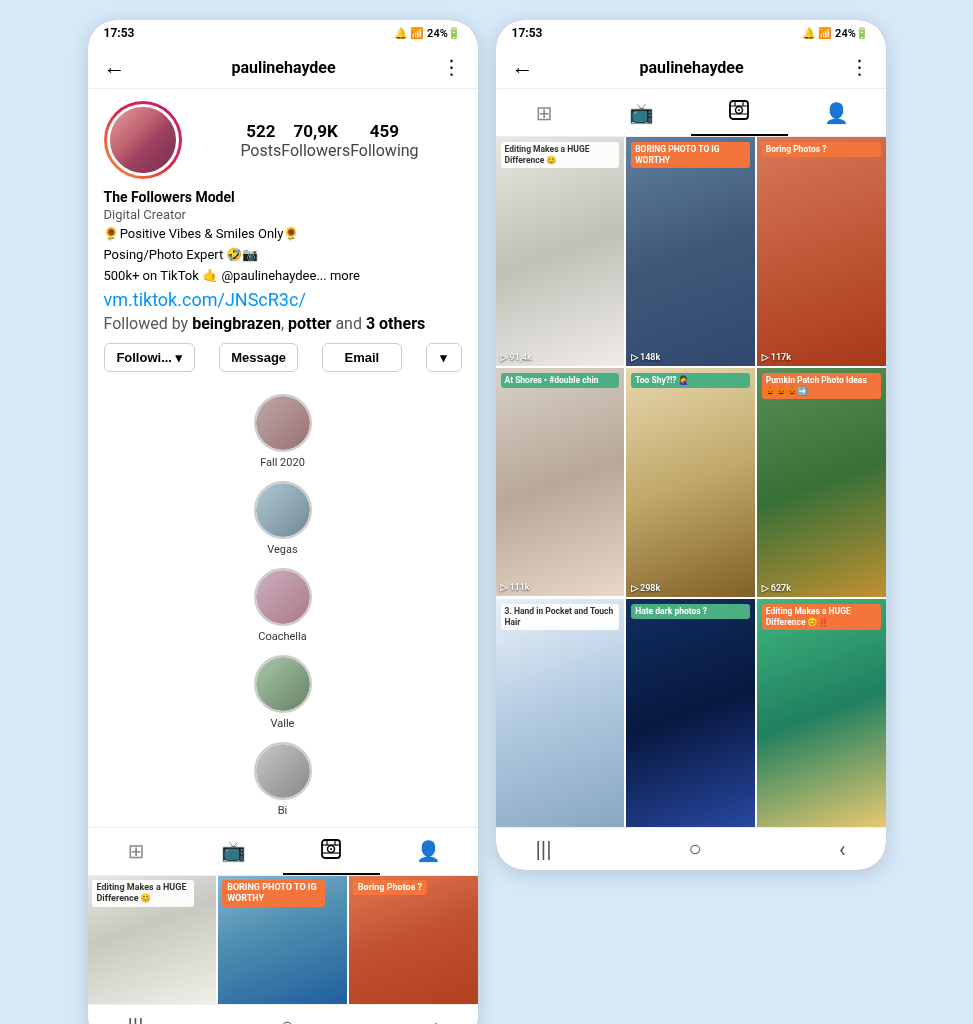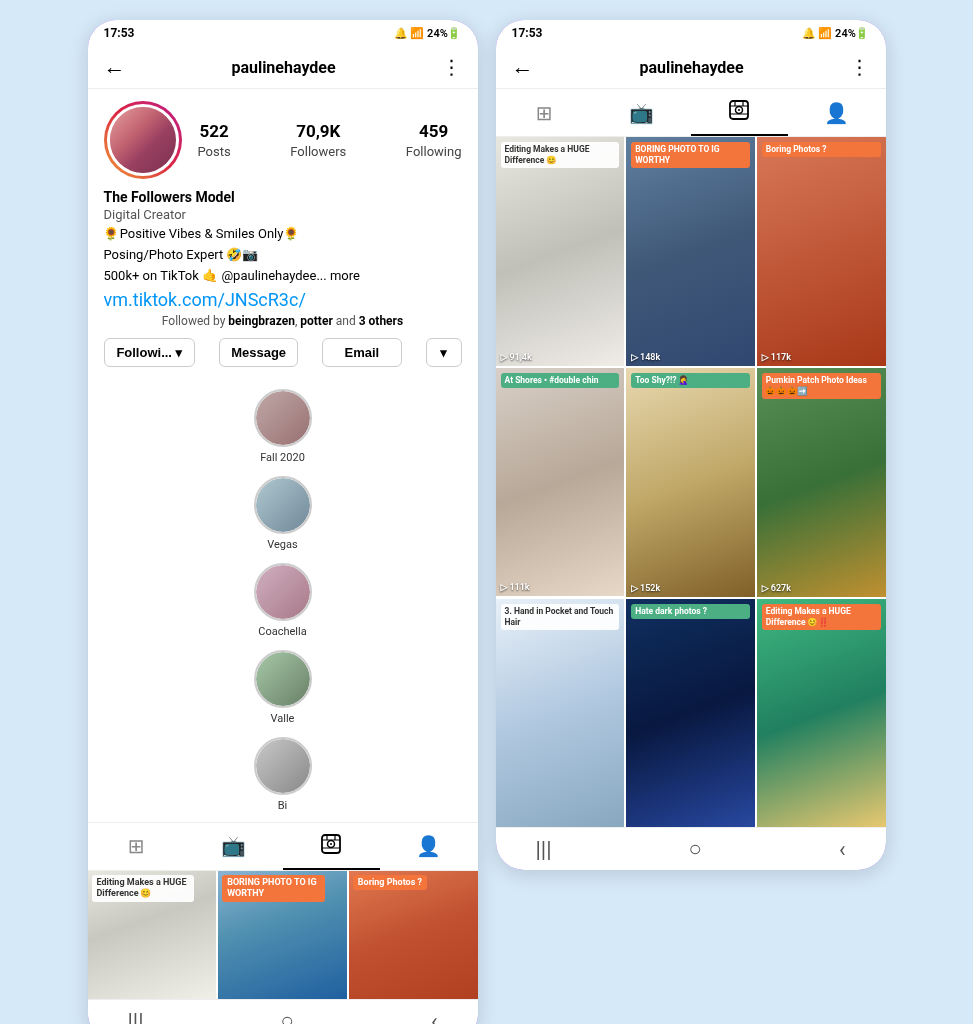--- a/index.html
+++ b/index.html
@@ -88,32 +88,32 @@
     }
     .avatar-img {
       width: 100%;
       height: 100%;
       background: linear-gradient(135deg, #e8a0a0 0%, #c06070 40%, #9a4060 60%, #7a3050 100%);
       border-radius: 50%;
     }
     .stats-container {
       display: flex;
       flex: 1;
-      justify-content: space-between;
+      justify-content: center;
     }
     .stat-item {
       text-align: center;
     }
     .stat-number {
       font-size: 17px;
       font-weight: 700;
       display: block;
     }
     .stat-label {
-      font-size: 13px;
+      font-size: 16px;
       color: #444;
     }
     .profile-name {
       font-size: 14px;
       font-weight: 700;
       margin-bottom: 2px;
     }
     .profile-category {
       font-size: 13px;
       color: #555;
@@ -123,24 +123,23 @@
       font-size: 13px;
       line-height: 1.4;
       margin-bottom: 3px;
     }
     .profile-bio a, .profile-link {
       color: #0095f6;
       text-decoration: none;
       font-size: 18px;
     }
     .profile-followed {
-      font-size: 12px;
+      font-size: 16px;
       color: #555;
       margin-top: 4px;
-      text-align: center;
     }
     .profile-followed span {
       font-weight: 700;
       color: #000;
     }
     
     .action-buttons {
       display: flex;
       gap: 24px;
       margin-top: 10px;
@@ -555,21 +554,21 @@
         <div class="reel-label label-green">At Shores • #double chin</div>
         <div class="reel-views">
           <span>▷</span>
           <span>111k</span>
         </div>
       </div>
       <div class="reel-item reel-bg-5">
         <div class="reel-label label-green">Too Shy?!? 🤦‍♀️</div>
         <div class="reel-views">
           <span>▷</span>
-          <span>152k</span>
+          <span>298k</span>
         </div>
       </div>
       <div class="reel-item reel-bg-6">
         <div class="reel-label label-orange">Pumkin Patch Photo Ideas 🎃🎃🎃➡️</div>
         <div class="reel-views">
           <span>▷</span>
           <span>627k</span>
         </div>
       </div>
 

